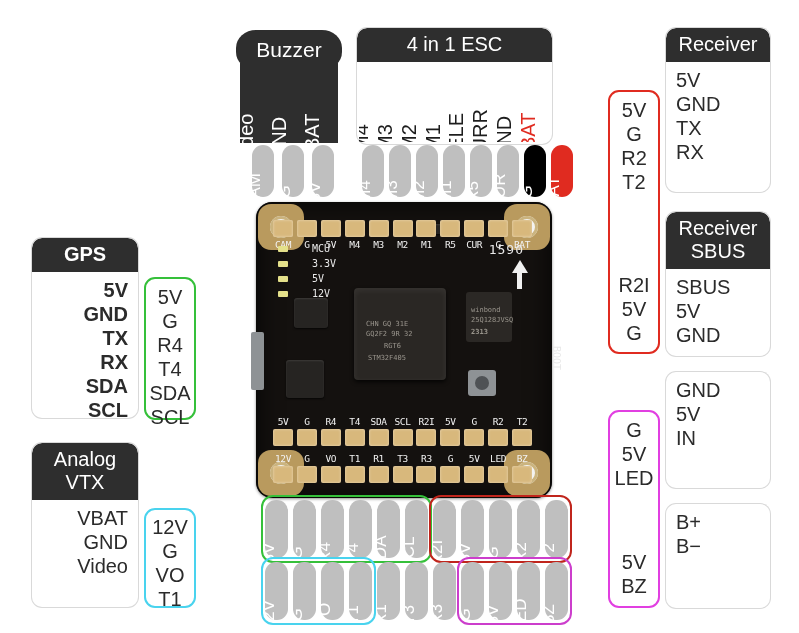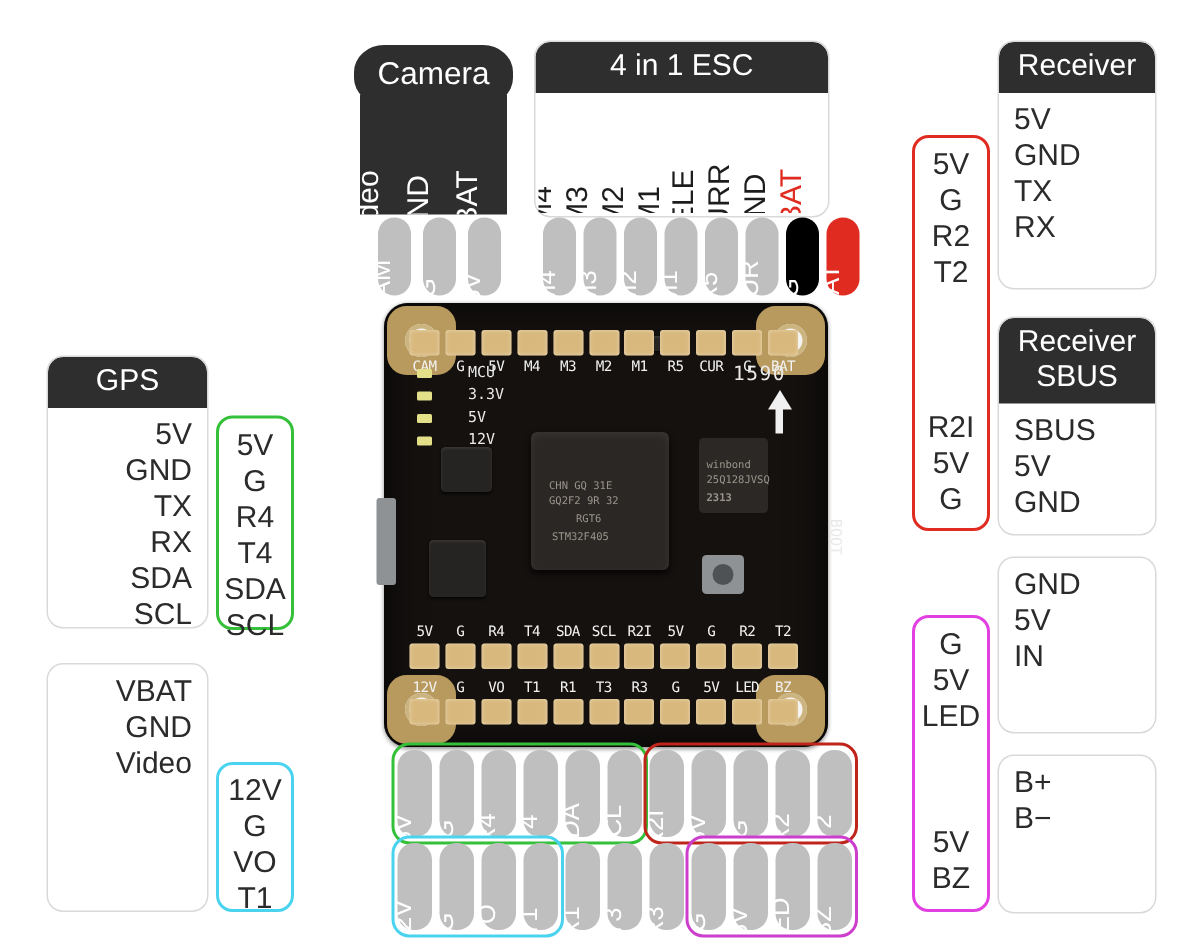--- a/index.html
+++ b/index.html
@@ -63,21 +63,21 @@
   .led{position:absolute;width:10px;height:6px;background:#e4e08a;border-radius:1px;}
   .silk{position:absolute;color:#e9e9e9;font-family:"DejaVu Sans Mono",monospace;
        font-size:10px;line-height:11px;white-space:nowrap;}
   .mcutxt{position:absolute;color:#bdb8ae;font-family:"DejaVu Sans Mono",monospace;font-size:7px;
        line-height:8px;white-space:nowrap;opacity:.75;}
 </style>
 </head>
 <body>
 
 <div class="rotbox" style="left:236px;top:30px;width:106px;height:40px;background:#2e2e2e;border-radius:20px/18px;"></div>
-<div class="abs" style="left:236px;top:31px;width:106px;height:38px;line-height:38px;text-align:center;color:#fff;font-size:21px;">Camera</div>
+<div class="abs" style="left:236px;top:31px;width:106px;height:38px;line-height:38px;text-align:center;color:#fff;font-size:21px;">Buzzer</div>
 
 <div class="rotbox" style="left:240px;top:63px;width:98px;height:80px;background:#2e2e2e;">
   <div class="cells" id="camera-cells">
       <div class="cell">
         <span style="color: rgb(255, 255, 255);">VBAT</span>
       </div>
       <div class="cell">
         <span style="color: rgb(255, 255, 255);">GND</span>
       </div>
       <div class="cell">
@@ -149,21 +149,21 @@
       <span>CUR</span>
     </div>
     <div class="pill dark" style="left: 524px; top: 145px; width: 22px; height: 52px;">
       <span>G</span>
     </div>
     <div class="pill red" style="left: 551px; top: 145px; width: 22px; height: 52px;">
       <span>BAT</span>
     </div>
   </div>
 
-<div class="card ralign" style="left:32px;top:238px;width:106px;height:180px;">
+<div class="card ralign" style="left:32px;top:238px;width:106px;height:180px;font-weight:bold;">
   <div class="hdr">GPS</div>
   <div class="body" id="gps-signals">
       <div>5V</div>
       <div>GND</div>
       <div>TX</div>
       <div>RX</div>
       <div>SDA</div>
       <div>SCL</div>
     </div>
 </div>
@@ -172,20 +172,24 @@
       <div>5V</div>
       <div>G</div>
       <div>R4</div>
       <div>T4</div>
       <div>SDA</div>
       <div>SCL</div>
     </div>
 </div>
 
 <div class="card ralign" style="left:32px;top:443px;width:106px;height:164px;">
+  <div class="hdr">
+    <div>Analog</div>
+    <div>VTX</div>
+  </div>
   <div class="body" id="vtx-signals">
       <div>VBAT</div>
       <div>GND</div>
       <div>Video</div>
     </div>
 </div>
 <div class="vcol" style="left: 144px; top: 508px; width: 52px; height: 100px; border-color: rgb(73, 211, 238);">
   <div id="vtx-pads" style="padding-top:5px;">
       <div>12V</div>
       <div>G</div>

